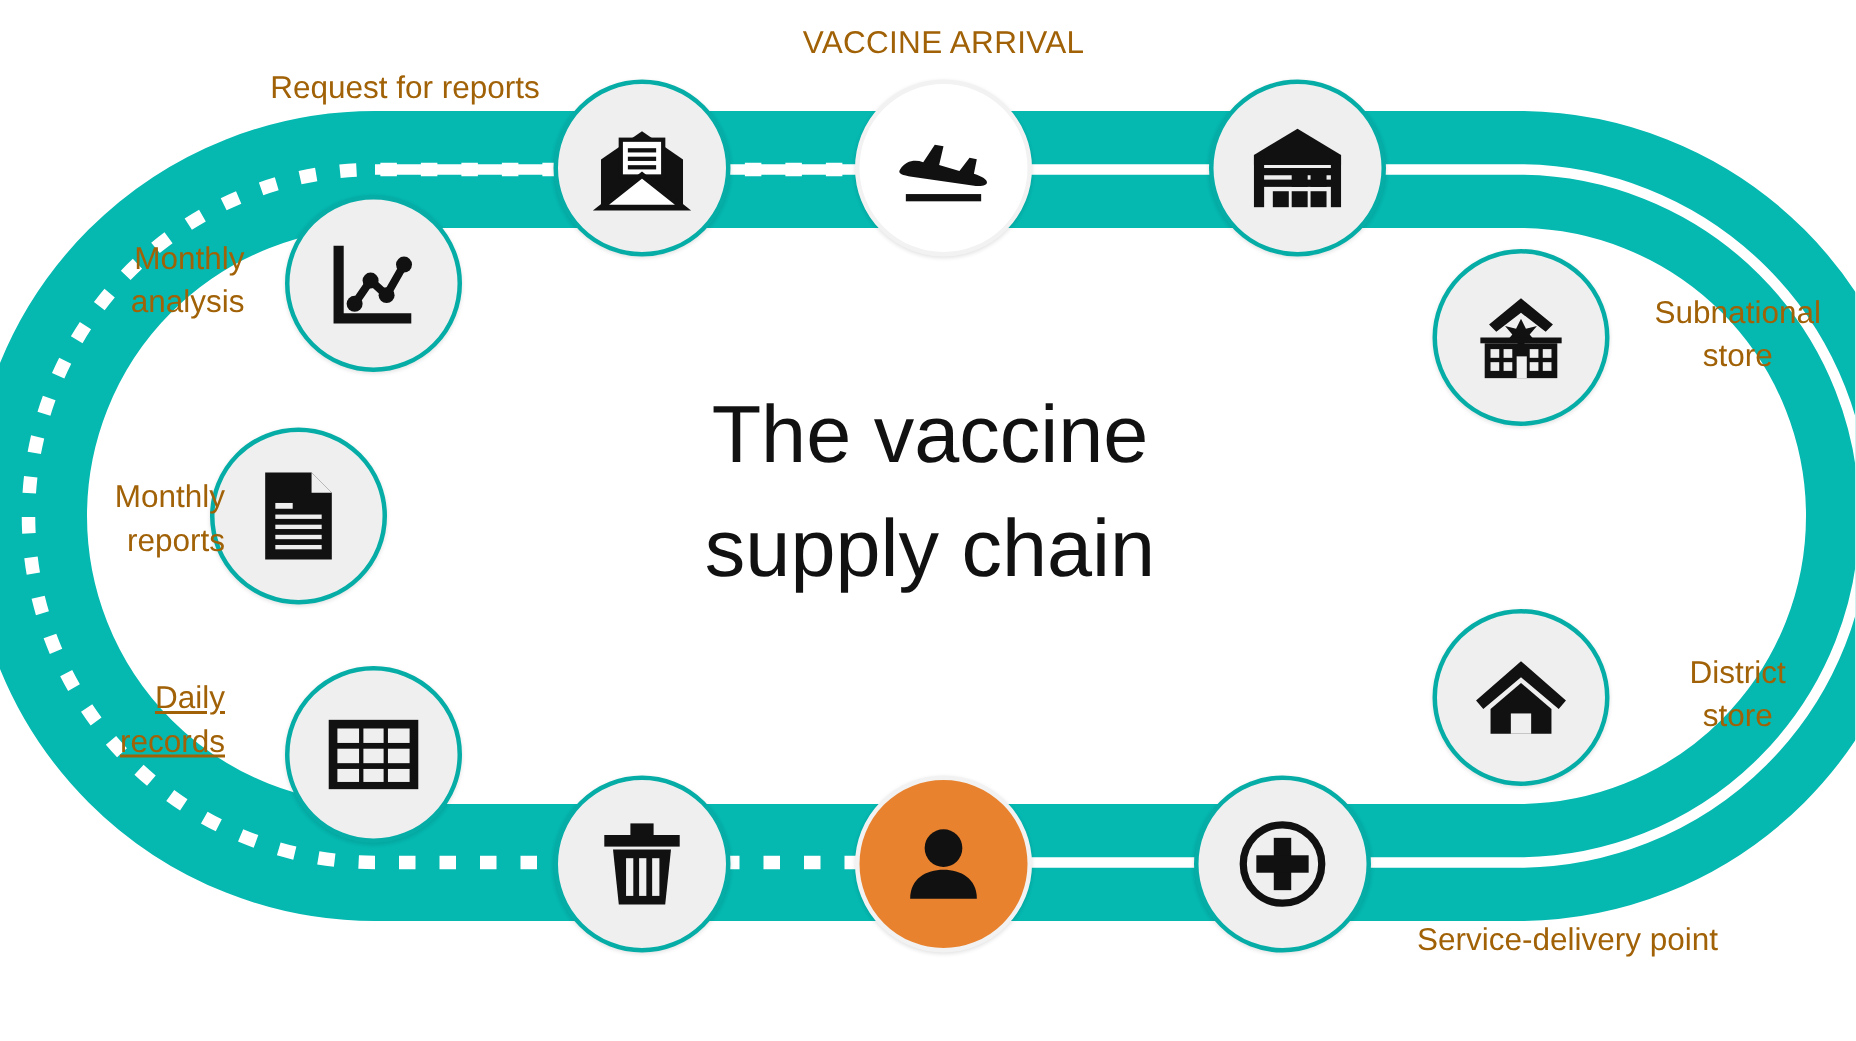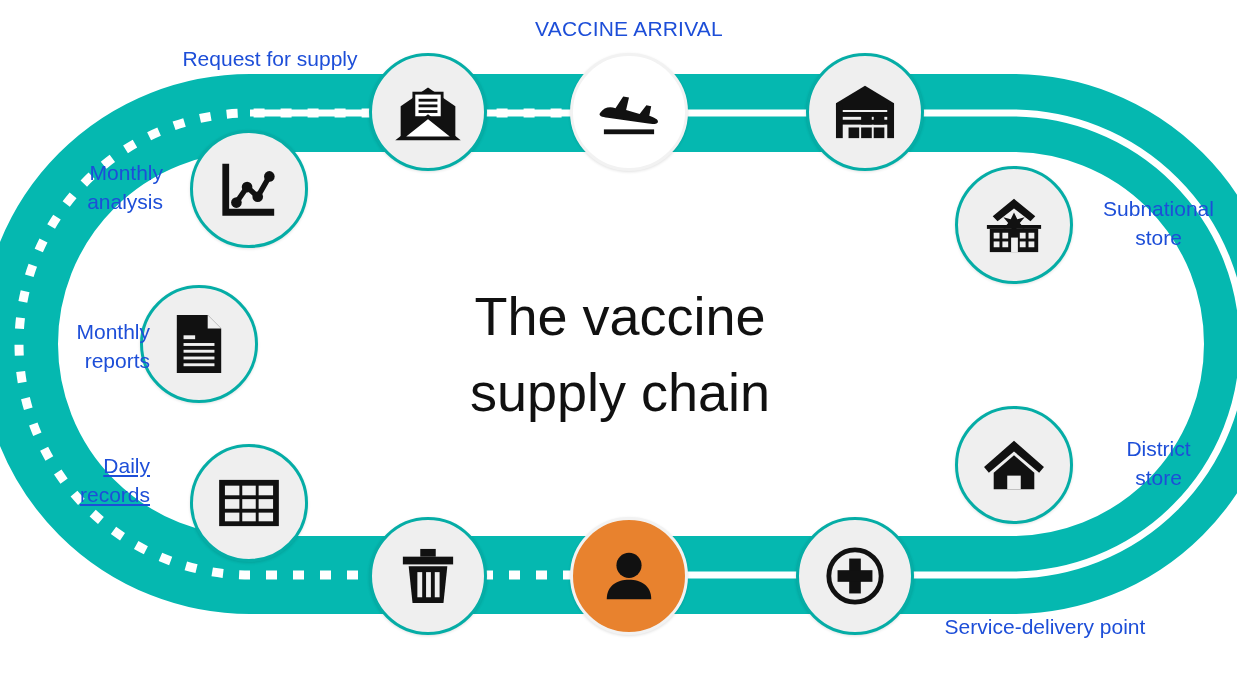--- a/index.html
+++ b/index.html
@@ -35,35 +35,35 @@
     background:#ffffff;
     border:3px solid #f2f2f2;
   }
   .node.accent{
     background:#e8822e;
     border:3px solid #f2f2f2;
   }
   .node svg{display:block;}
   .label{
     position:absolute;
-    color:#1d4ed8;
+    color:#a16207;
     font-size:21px;
     line-height:29px;
     white-space:pre-line;
   }
   .label.center{text-align:center;}
   .label.left{text-align:right;}
   .label.caps{
     font-size:21px;
     letter-spacing:0.2px;
     text-align:center;
   }
   #center-title{
     position:absolute;
-    left:420px; top:278px;
+    left:420px; top:252px;
     width:400px;
     text-align:center;
     font-size:54px;
     line-height:76px;
     color:#111111;
     font-weight:400;
     white-space:pre-line;
   }
 </style>
 </head>
@@ -255,15 +255,15 @@
 
   <div class="label left" style="left:0px; top:451px; width:150px;text-decoration:underline;">Daily
 records</div>
 
   <div class="label left" style="left:0px; top:317px; width:150px;">Monthly
 reports</div>
 
   <div class="label left" style="left:0px; top:158px; width:163px;">Monthly
 analysis</div>
 
-  <div class="label center" style="left:120px; top:44px; width:300px;">Request for supply</div>
+  <div class="label center" style="left:120px; top:44px; width:300px;">Request for reports</div>
 
 </div>
 
 </body></html>

